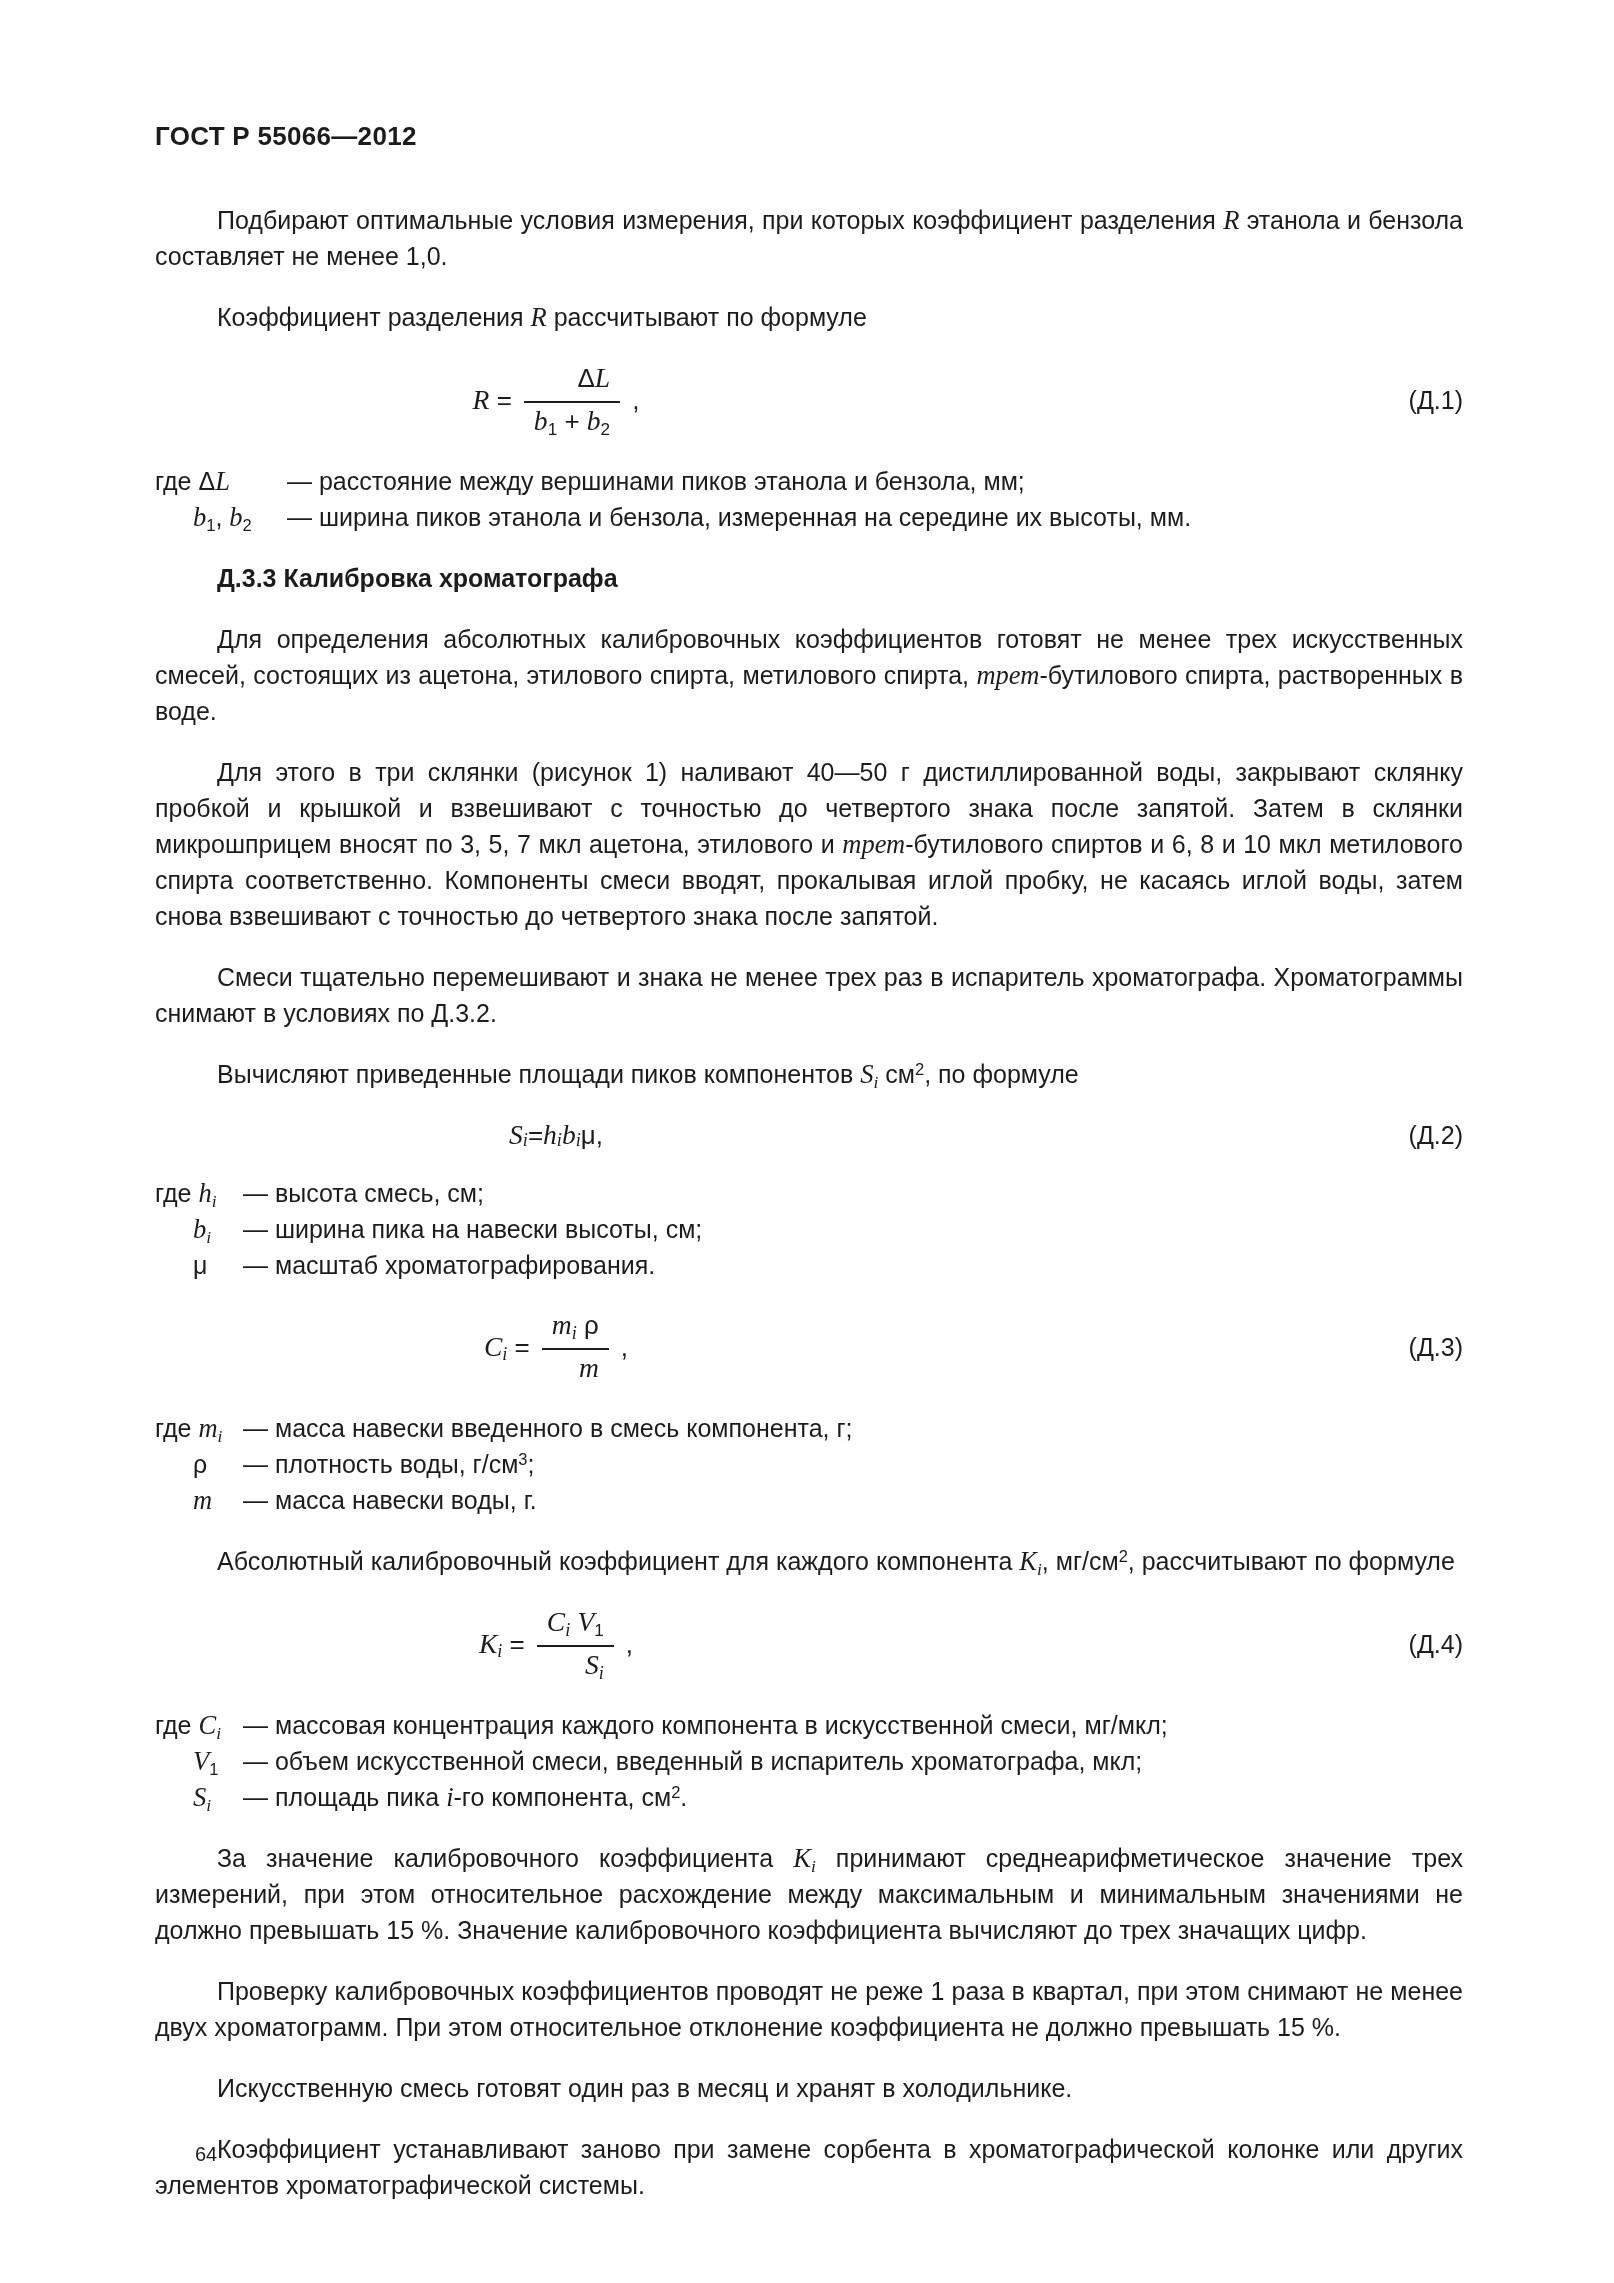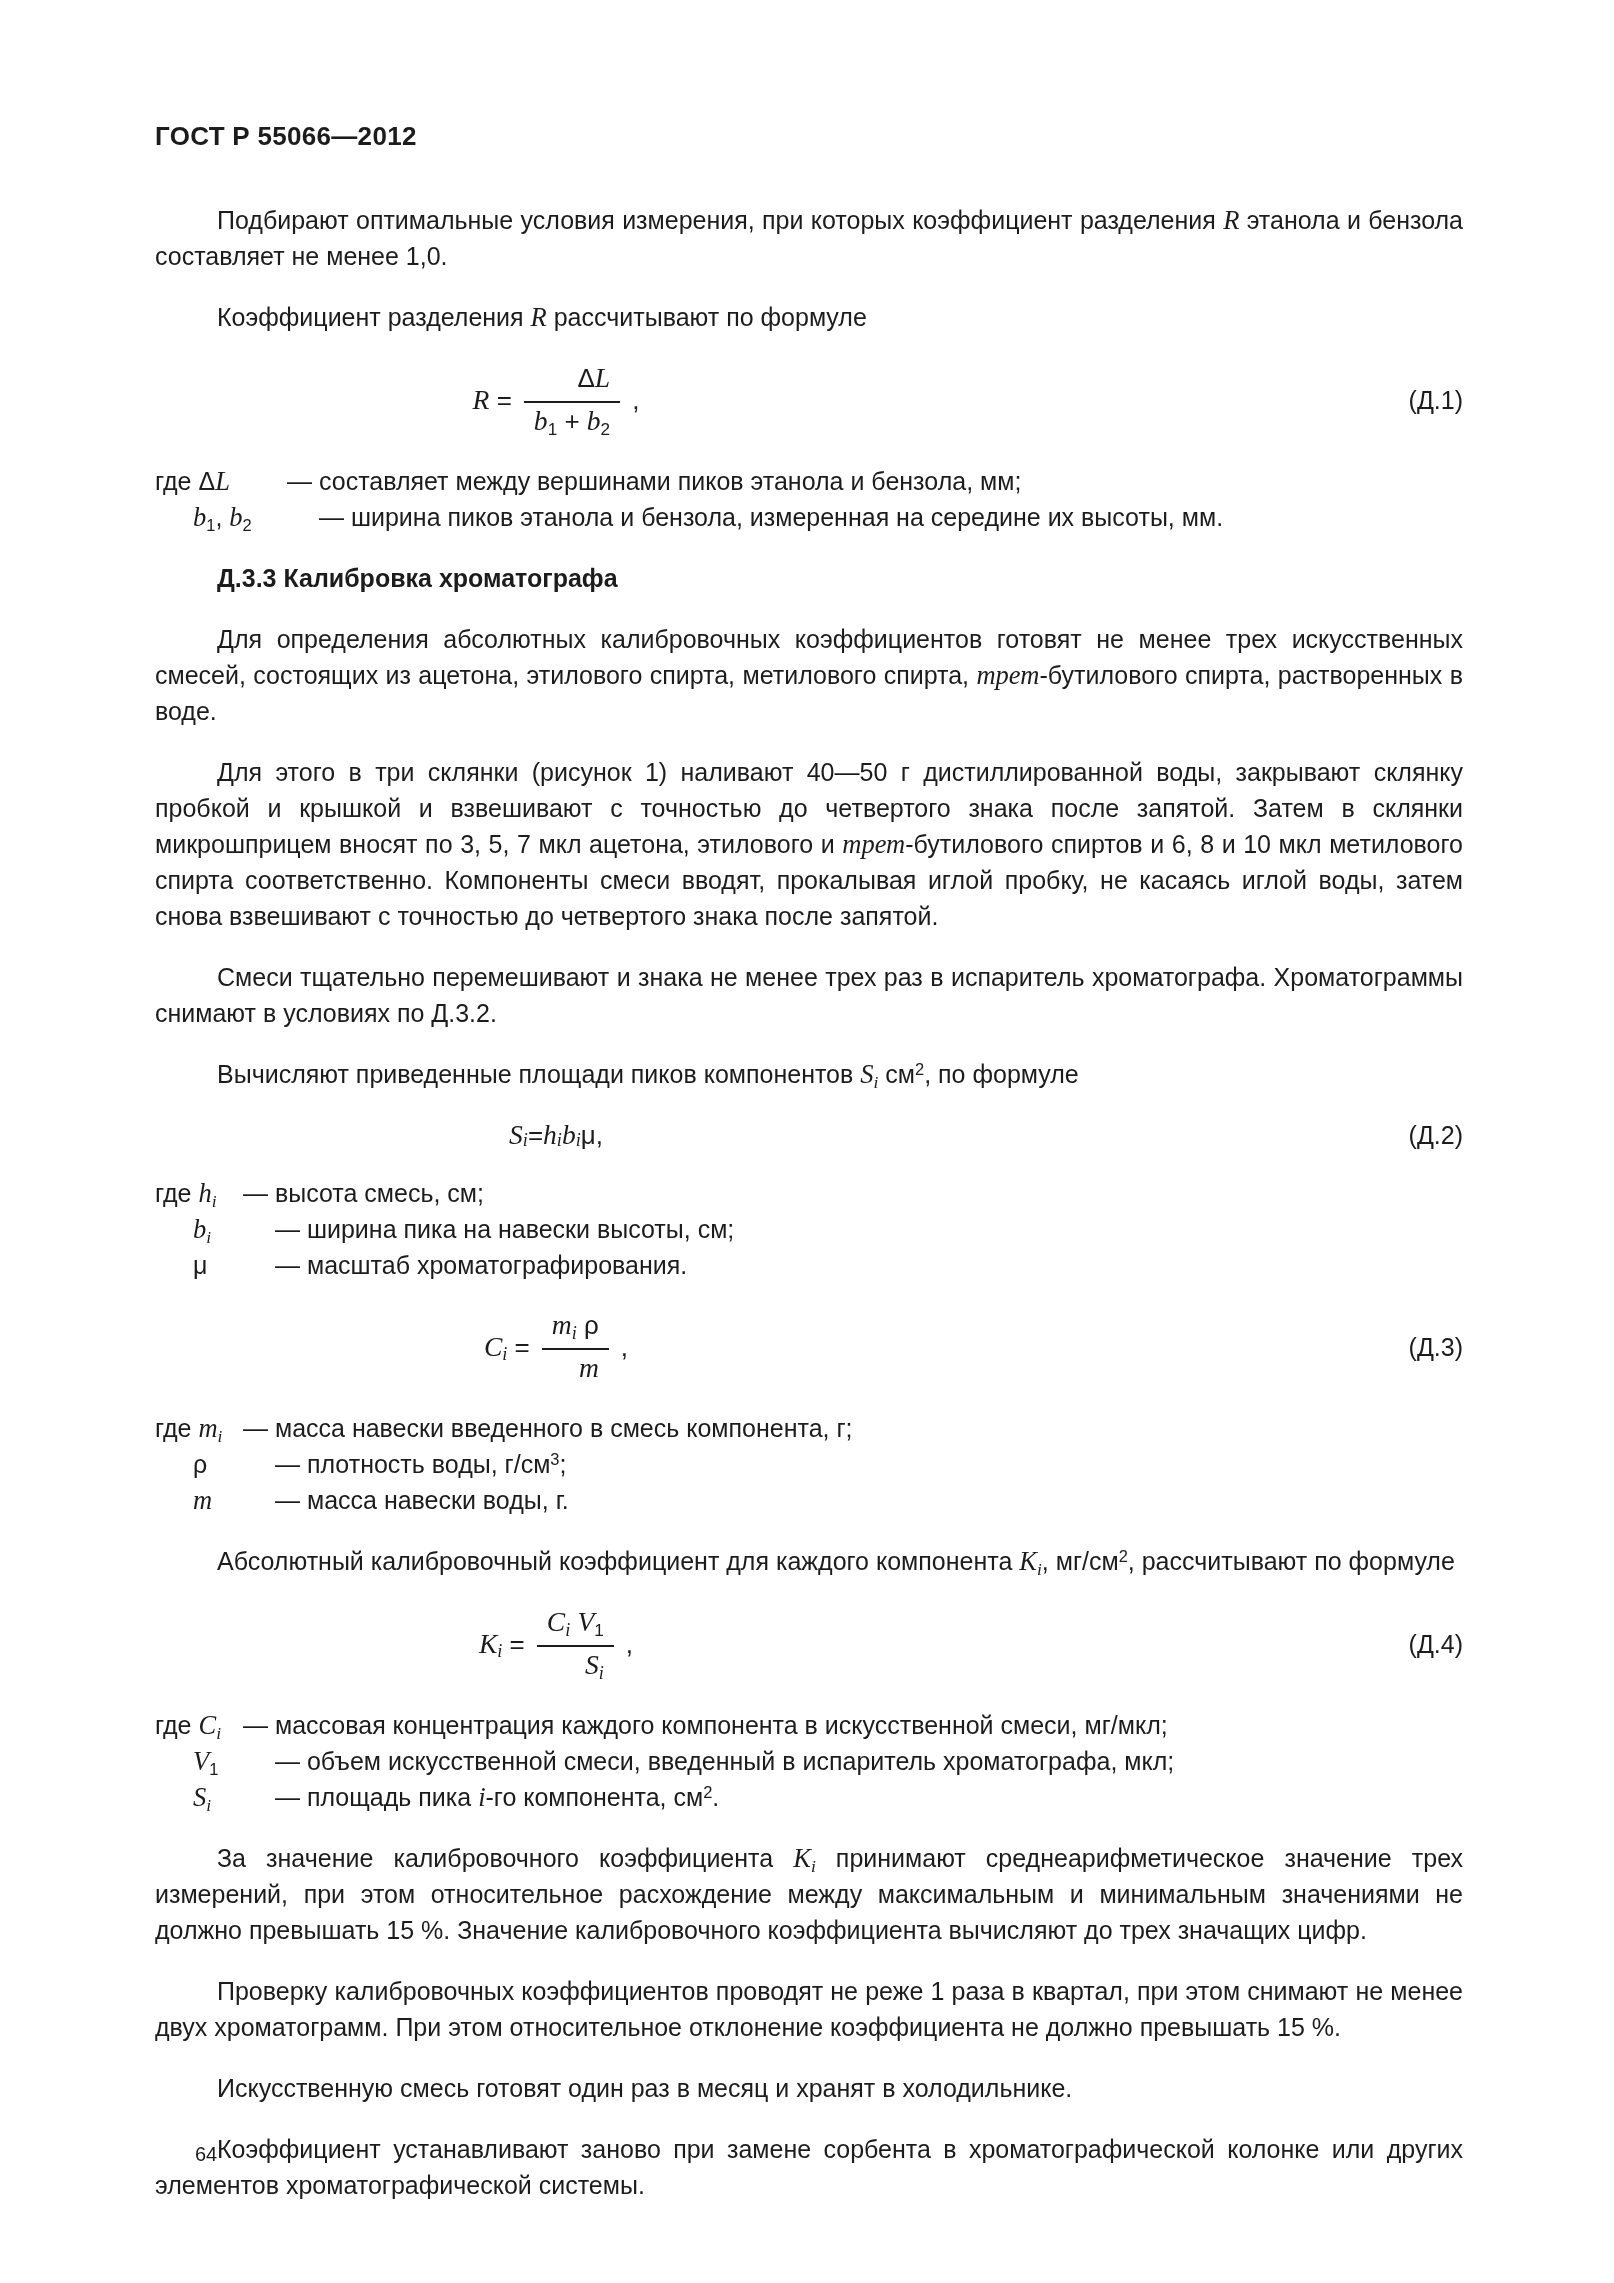--- a/index.html
+++ b/index.html
@@ -73,21 +73,21 @@
     position: absolute;
     right: 0;
     top: 50%;
     transform: translateY(-50%);
     font-size: 25px;
   }
 
   .def-line { display: flex; }
   .def-term { flex: 0 0 auto; min-width: 88px; white-space: nowrap; }
   .def-desc { flex: 1 1 auto; }
-  .def-line.cont { padding-left: 38px; gap: 32px; }
+  .def-line.cont { padding-left: 38px; }
   .def-line.cont .def-term { min-width: 50px; }
   .defs-wide .def-term { min-width: 132px; }
   .defs-wide .def-line.cont .def-term { min-width: 94px; }
 
   .page-number {
     position: absolute;
     left: 155px;
     top: 2136px;
     font-size: 20px;
     margin-left: 40px;
@@ -111,21 +111,21 @@
         <span class="den"><i>b</i><sub>1</sub> + <i>b</i><sub>2</sub></span>
       </span>
       <span class="trail">,</span>
     </div>
     <div class="formula-label">(Д.1)</div>
   </div>
 
   <div class="def-list defs-wide">
     <div class="def-line">
       <span class="def-term">где Δ<i>L</i></span>
-      <span class="def-desc">— составляет между вершинами пиков этанола и бензола, мм;</span>
+      <span class="def-desc">— расстояние между вершинами пиков этанола и бензола, мм;</span>
     </div>
     <div class="def-line cont">
       <span class="def-term"><i>b</i><sub>1</sub>, <i>b</i><sub>2</sub></span>
       <span class="def-desc">— ширина пиков этанола и бензола, измеренная на середине их высоты, мм.</span>
     </div>
   </div>
 
   <p class="heading">Д.3.3 Калибровка хроматографа</p>
   <p class="para">Для определения абсолютных калибровочных коэффициентов готовят не менее трех искусственных смесей, состоящих из ацетона, этилового спирта, метилового спирта, <i>трет</i>-бутилового спирта, растворенных в воде.</p>
   <p class="para">Для этого в три склянки (рисунок 1) наливают 40—50 г дистиллированной воды, закрывают склянку пробкой и крышкой и взвешивают с точностью до четвертого знака после запятой. Затем в склянки микрошприцем вносят по 3, 5, 7 мкл ацетона, этилового и <i>трет</i>-бутилового спиртов и 6, 8 и 10 мкл метилового спирта соответственно. Компоненты смеси вводят, прокалывая иглой пробку, не касаясь иглой воды, затем снова взвешивают с точностью до четвертого знака после запятой.</p>

